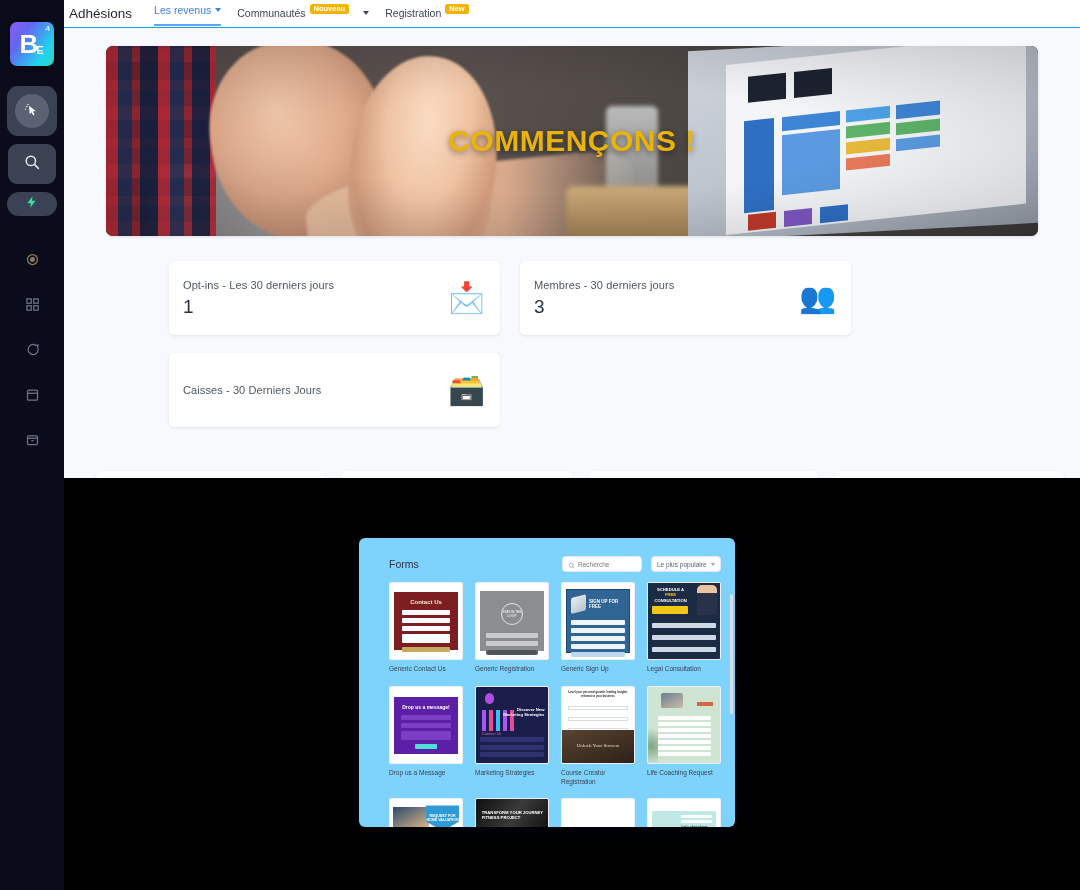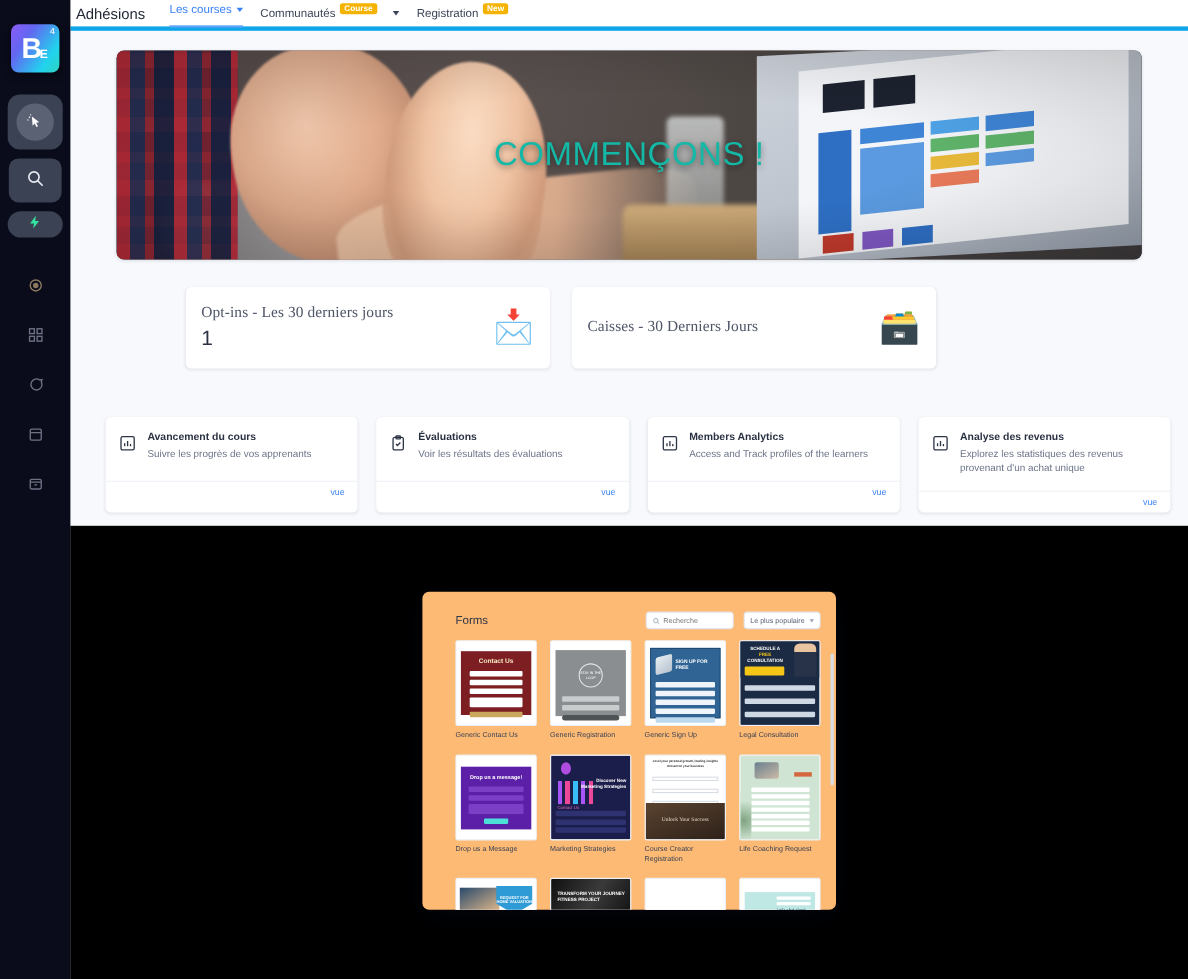--- a/index.html
+++ b/index.html
@@ -48,22 +48,22 @@
     color:#6d7285; cursor:pointer; border-radius:8px;
   }
   .railicon.sel { background:#232840; color:#b9bdd0; }
   .railicon svg { width:15px; height:15px; }
   .gearwrap { margin-top:auto; margin-bottom:16px; color:#e6e8f2; cursor:pointer; }
   .gearwrap svg { width:26px; height:26px; }
 
   
   #topnav {
     position:absolute; left:64px; top:0; right:0; height:28px;
-    background:#ffffff; display:flex; align-items:center; z-index:4;
-    border-bottom:4px solid #0ea5e9;
+    background:#ffffff; display:flex; align-items:flex-start; z-index:4;
+    border-bottom:1px solid #0ea5e9;
   }
   #topnav .inner { display:flex; align-items:center; gap:16px; padding-left:5px; height:26px; }
   .navitem {
     font-size:12.5px; color:#2b3245; white-space:nowrap; cursor:pointer;
     display:flex; align-items:center; gap:4px; position:relative; height:26px;
   }
   .navitem.title { font-size:13.5px; color:#1f2533; margin-right:6px; }
   .navitem.active { color:#3b82f6; font-size:10.5px; border-bottom:2px solid #60a5fa; padding-bottom:4px; }
   .navitem.small { font-size:10.5px; color:#3c4558; }
   .caret { border-left:3.2px solid transparent; border-right:3.2px solid transparent; border-top:4px solid currentColor; }
@@ -139,32 +139,32 @@
   .hero .screen .c6 { left:120px; top:106px; width:44px; height:12px; background:#e87a5a; }
   .hero .screen .c7 { left:170px; top:58px; width:44px; height:14px; background:#3f85d6; }
   .hero .screen .c8 { left:170px; top:76px; width:44px; height:12px; background:#5fb36a; }
   .hero .screen .c9 { left:170px; top:92px; width:44px; height:12px; background:#5b9ae0; }
   .hero .screen .r1 { left:22px; top:152px; width:28px; height:16px; background:#c0392b; }
   .hero .screen .r2 { left:58px; top:152px; width:28px; height:16px; background:#7e57c2; }
   .hero .screen .r3 { left:94px; top:152px; width:28px; height:16px; background:#2e6fc4; }
   .hero .vig { position:absolute; inset:0; background:radial-gradient(ellipse at 50% 50%, rgba(0,0,0,0) 40%, rgba(0,0,0,.18) 100%); }
   .hero h1 {
     position:absolute; left:0; right:0; top:50%; transform:translateY(-50%);
-    text-align:center; color:#14b8a6; font-size:30px; font-weight:400;
+    text-align:center; color:#eab308; font-size:30px; font-weight:700;
     letter-spacing:.5px; text-shadow:0 2px 6px rgba(0,0,0,.45);
   }
 
   
   .stats { display:flex; flex-wrap:wrap; gap:18px 20px; padding:25px 42px 0 105px; }
   .statcard {
     width:331px; height:74px; background:#fff; border-radius:5px;
     box-shadow:0 1px 3px rgba(25,40,80,.10);
     padding:10px 14px; position:relative; display:flex; flex-direction:column; justify-content:center;
   }
-  .statcard .lbl { font-size:14px; color:#4d5567; letter-spacing:.1px;font-family:Liberation Serif, serif; }
+  .statcard .lbl { font-size:11px; color:#4d5567; letter-spacing:.1px; }
   .statcard .val { font-size:19px; color:#2a3142; margin-top:5px; font-weight:400; }
   .statcard .emo { position:absolute; right:14px; top:50%; transform:translateY(-50%); font-size:30px; line-height:1; }
 
   
   .features { display:flex; gap:17px; padding:44px 16px 0 32px; }
   .fcard {
     width:230px; background:#fff; border-radius:5px;
     box-shadow:0 1px 3px rgba(25,40,80,.10); overflow:hidden;
     display:flex; flex-direction:column;
   }
@@ -194,22 +194,22 @@
   .behindmenu .bitem.link { color:#5b7fe0; }
   .behindmenu .bsep { border-top:1px solid #eef1f6; margin:5px 8px; }
 
   
   .blackout { position:absolute; background:#000; z-index:7; }
   #bo-left   { left:64px;  top:478px; width:1016px; height:412px; }
   #bo-rail   { left:0;     top:478px; width:64px;   height:412px; background:#0b0c1b; }
 
   
   #modal {
-    position:absolute; left:384px; top:538px; width:376px; height:289px;
-    background:#fdba74; border-radius:6px; z-index:9; overflow:hidden;
+    position:absolute; left:359px; top:538px; width:376px; height:289px;
+    background:#7dd3fc; border-radius:6px; z-index:9; overflow:hidden;
     box-shadow:0 6px 26px rgba(8,14,36,.30);
   }
   #modal .mhead { display:flex; align-items:center; padding:18px 14px 10px 30px; }
   #modal .mtitle { font-size:10.5px; color:#2c3446; font-weight:400; }
   #modal .mctrls { margin-left:auto; display:flex; gap:9px; align-items:center; }
   .searchbox {
     width:80px; height:16px; border:1px solid #e1e6ef; border-radius:3.5px;
     display:flex; align-items:center; gap:3px; padding:0 5px; background:#fff;
   }
   .searchbox svg { width:7px; height:7px; color:#97a0b3; flex:none; }
@@ -452,27 +452,27 @@
           </svg>
       </span>
     </div>
   </div>
 
   <div id="topnav">
     <div class="inner">
       <div class="navitem title">Adhésions</div>
 
       <div class="navitem active">
-        <span>Les courses</span>
+        <span>Les revenus</span>
         <span class="caret"></span>
       </div>
 
       <div class="navitem small">
         <span>Communautés</span>
-        <span class="badge">Course</span>
+        <span class="badge">Nouveau</span>
         <span class="caret" style="margin-left:10px"></span>
       </div>
 
       <div class="navitem small">
         <span>Registration</span>
         <span class="badge">New</span>
       </div>
     </div>
   </div>
 
@@ -512,20 +512,25 @@
       <h1>COMMENÇONS !</h1>
     </div>
 
     <div class="stats">
       <div class="statcard">
         <div class="lbl">Opt-ins - Les 30 derniers jours</div>
         <div class="val">1</div>
         <div class="emo">📩</div>
       </div>
       <div class="statcard">
+        <div class="lbl">Membres - 30 derniers jours</div>
+        <div class="val">3</div>
+        <div class="emo">👥</div>
+      </div>
+      <div class="statcard">
         <div class="lbl">Caisses - 30 Derniers Jours</div>
         <div class="emo">🗃️</div>
       </div>
     </div>
 
     <div class="features">
       <div class="fcard">
         <div class="body">
           <div class="ficon">
             <svg viewBox="0 0 24 24" fill="none" stroke="currentColor" stroke-width="1.8">

